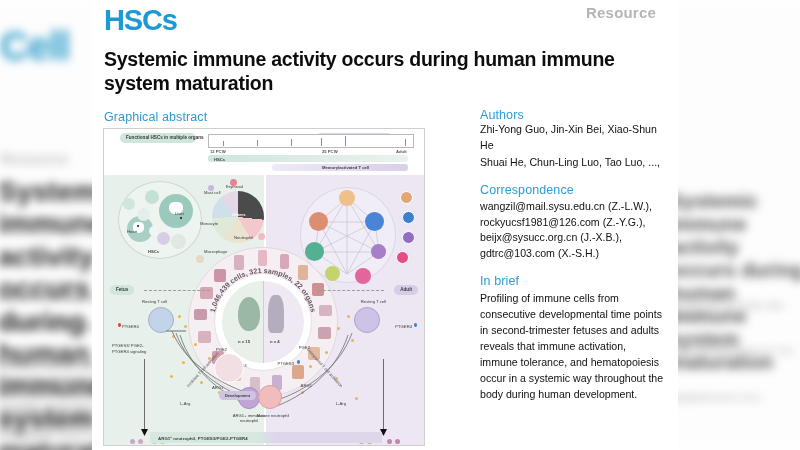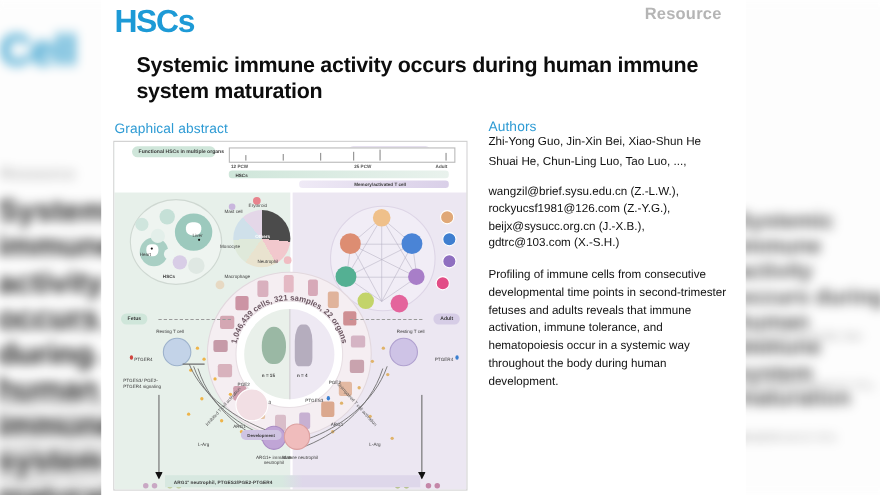--- a/index.html
+++ b/index.html
@@ -41,31 +41,30 @@
   }
   .cell-logo {
     position:absolute; left:12px; top:6px;
     color:#1d9ad6; font-weight:bold; font-size:29px;
     letter-spacing:-1.2px; line-height:1;
   }
   .title {
     position:absolute; left:12px; top:48px; width:540px;
     color:#0d0d0d; font-weight:bold; font-size:19.5px; line-height:1.22;
     letter-spacing:-.25px;
-    margin-left:20px;
   }
 
   .sec-head {
     color:#2e9bd4; font-size:12.5px; font-weight:normal; letter-spacing:.1px;
   }
   .ga-head { position:absolute; left:12px; top:110px; }
 
   
   .rcol { position:absolute; left:352px; top:108px; width:222px; }
-  .rcol .blk { margin-bottom: 12px; }
+  .rcol .blk { margin-bottom: 12px; margin-left: 36px; }
   .rcol .body {
     color:#101010; font-size:10.6px; line-height:1.48; margin-top:2px;
   }
   .rcol .body.brief { line-height:1.52; }
 
   
   .fig {
     position:absolute; left:11px; top:128px; width:322px; height:318px;
     border:1px solid #cfcfcf; background:#ffffff; overflow:hidden;
   }
@@ -188,27 +187,29 @@
 
     <div class="rcol">
 
       <div class="blk">
         <div class="sec-head">Authors</div>
         <div class="body" style="margin-top:0">Zhi-Yong Guo, Jin-Xin Bei, Xiao-Shun He</div>
         <div class="body">Shuai He, Chun-Ling Luo, Tao Luo, ...,</div>
       </div>
 
       <div class="blk">
-        <div class="body">wangzil@brief.sysu.edu.cn (Z.-L.W.),</div>
+        <div class="sec-head">Correspondence</div>
+        <div class="body">wangzil@mail.sysu.edu.cn (Z.-L.W.),</div>
         <div class="body" style="margin-top:0">rockyucsf1981@126.com (Z.-Y.G.),</div>
         <div class="body" style="margin-top:0">beijx@sysucc.org.cn (J.-X.B.),</div>
         <div class="body" style="margin-top:0">gdtrc@103.com (X.-S.H.)</div>
       </div>
 
       <div class="blk">
+        <div class="sec-head">In brief</div>
         <div class="body brief">Profiling of immune cells from consecutive developmental time points in second-trimester fetuses and adults reveals that immune activation, immune tolerance, and hematopoiesis occur in a systemic way throughout the body during human development.</div>
       </div>
 
     </div>
 
     <div class="fig">
       <div class="half-l"></div>
       <div class="half-r"></div>
       <div class="divider"></div>
       <div class="topband"></div>

